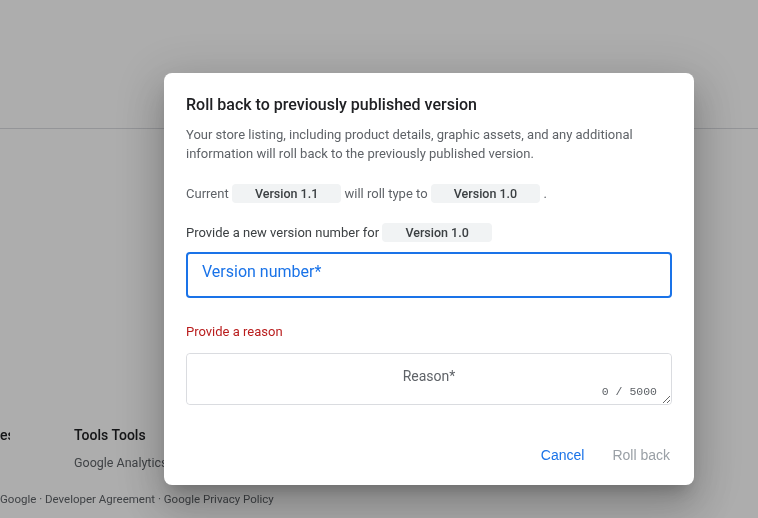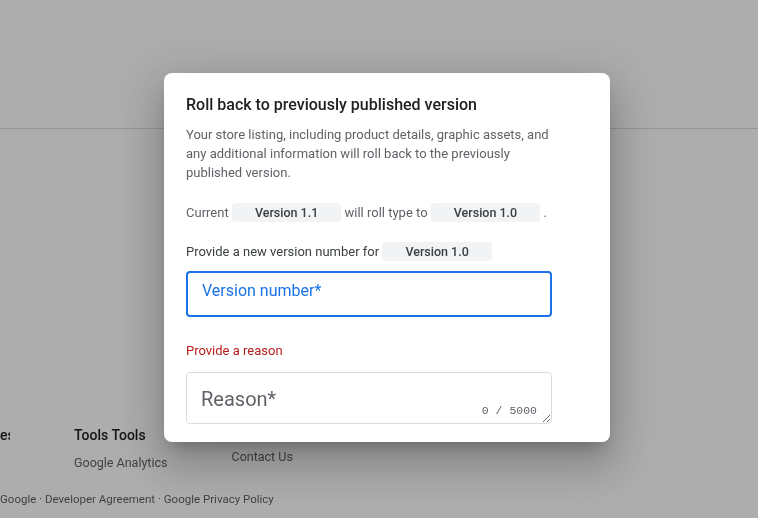--- a/index.html
+++ b/index.html
@@ -77,29 +77,29 @@
     .footer-legal {
       margin-top: 22px;
       font-size: 11.5px;
       color: #5f6368;
     }
     
     .modal {
       position: absolute;
       left: 164px;
       top: 73px;
-      width: 446px;
+      width: 530px;
       background: #fff;
       border-radius: 8px;
       box-shadow: 0 11px 15px -7px rgba(0,0,0,.2),
                   0 24px 38px 3px rgba(0,0,0,.14),
                   0 9px 46px 8px rgba(0,0,0,.12);
       padding: 0;
       display: flex;
-      flex-direction: row;
+      flex-direction: column;
     }
     .modal-body {
       padding: 22px 22px 8px 22px;
     }
     .modal-title {
       font-size: 16px;
       font-weight: 500;
       color: #202124;
       margin-bottom: 12px;
     }
@@ -166,23 +166,24 @@
       margin-bottom: 10px;
     }
     .reason-box textarea {
       width: 100%;
       height: 100%;
       border: none;
       outline: none;
       resize: both;
       padding: 14px 14px;
       font-family: inherit;
-      font-size: 20px;
-      color: #3c4043;
-      border-radius: 4px;
+      font-size: 14px;
+      color: #3c4043;
+      border-radius: 4px;
+      text-align: center;
     }
     .reason-box textarea::placeholder { color: #5f6368; }
     .char-counter {
       position: absolute;
       right: 14px;
       bottom: 6px;
       font-size: 11.5px;
       color: #5f6368;
       pointer-events: none;
       font-family: Liberation Mono, monospace;
@@ -255,14 +256,16 @@
 
     <div class="reason-heading">Provide a reason</div>
 
     <div class="reason-box">
       <textarea placeholder="Reason*" style=""></textarea>
       <span class="char-counter">0 / 5000</span>
     </div>
   </div>
 
   <div class="modal-actions">
+    <button class="btn btn-cancel">Cancel</button>
+    <button class="btn btn-submit" disabled="">Roll back</button>
   </div>
 </div>
 
 </body></html>

